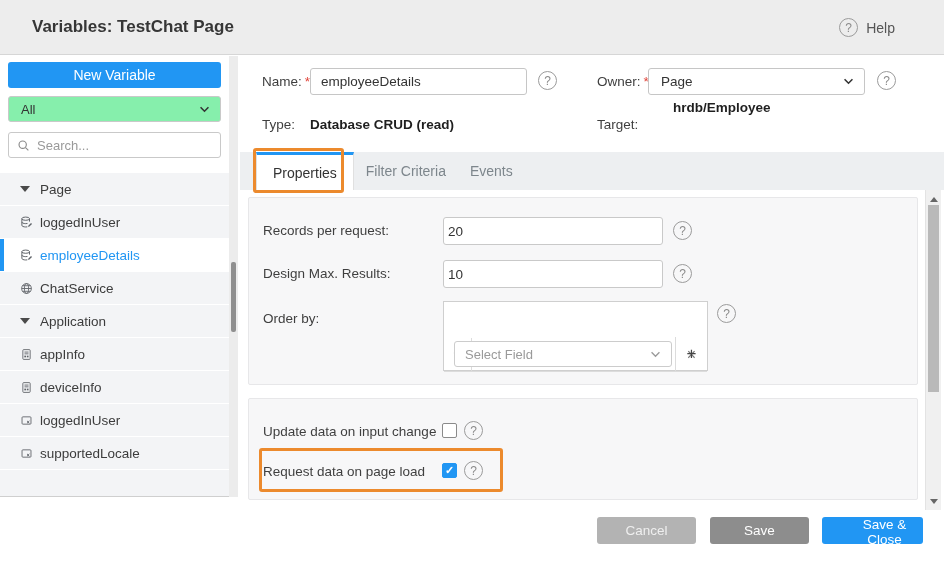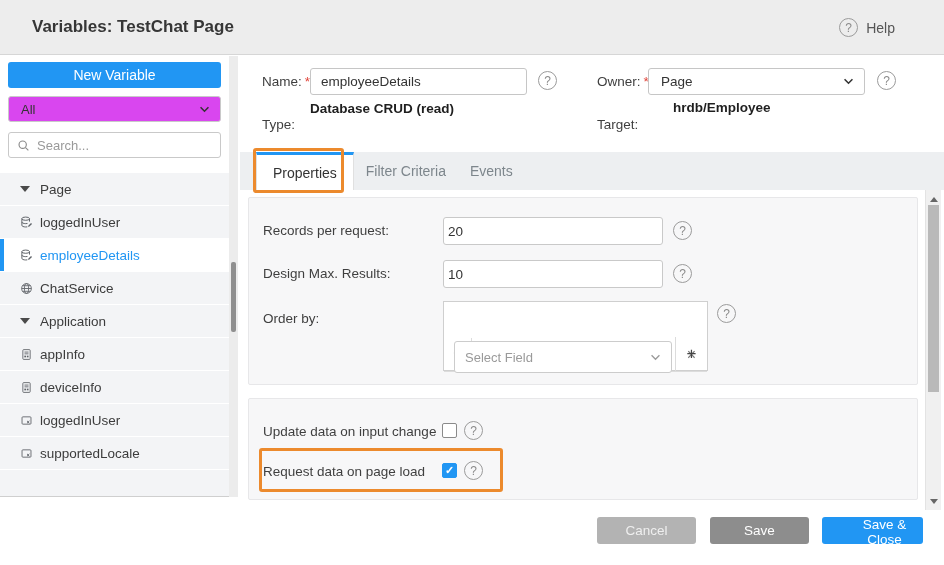--- a/index.html
+++ b/index.html
@@ -24,21 +24,21 @@
   .help-label { font-size:14px; color:#555; }
   
   .sidebar { position:absolute; top:56px; left:0; width:238px; height:441px; background:#fff; border-bottom:1px solid #cfcfcf; }
   .btn-new {
     position:absolute; left:8px; top:6px; width:213px; height:26px;
     background:#2196f3; color:#fff; font-size:14px; border:none; border-radius:3px; cursor:pointer;
     font-family:"Liberation Sans", sans-serif;
   }
   .filter-select {
     position:absolute; left:8px; top:40px; width:213px; height:26px;
-    background:#d946ef; border:1px solid #c9c9c9; border-radius:3px;
+    background:#86efac; border:1px solid #c9c9c9; border-radius:3px;
     display:flex; align-items:center; padding:0 10px 0 12px; font-size:13px; color:#333; cursor:pointer;gap:43px;
   }
   .filter-select .chev { margin-left:auto; }
   .search-box {
     position:absolute; left:8px; top:76px; width:213px; height:26px;
     background:#fff; border:1px solid #c9c9c9; border-radius:3px;
     display:flex; align-items:center; padding:0 8px;
   }
   .search-box input {
     border:none; outline:none; flex:1; font-size:13px; color:#333; margin-left:7px; background:transparent;
@@ -107,21 +107,21 @@
   .orderbox {
     position:absolute; left:194px; top:103px; width:265px; height:70px;
     background:#fff; border:1px solid #cfcfcf;
   }
   .ob-row1 { position:absolute; left:0; top:0; right:0; height:34px; border-bottom:1px solid #dcdcdc; display:flex; align-items:stretch;margin-top:36px; }
   .ob-chev { width:28px; border-right:1px solid #dcdcdc; display:flex; align-items:center; justify-content:center; cursor:pointer; }
   .ob-val { flex:1; display:flex; align-items:center; padding-left:12px; font-size:13.5px; color:#333; }
   .ob-x { width:32px; border-left:1px solid #dcdcdc; display:flex; align-items:center; justify-content:center; font-size:16px; color:#777; cursor:pointer; }
   .ob-row2 { position:absolute; left:0; top:35px; right:0; height:34px; }
   .ob-select {
-    position:absolute; left:10px; top:4px; width:218px; height:32px;
+    position:absolute; left:10px; top:4px; width:218px; height:26px;
     border:1px solid #ccc; border-radius:3px; background:#fff;
     display:flex; align-items:center; padding:0 10px; font-size:13px; color:#9a9a9a; cursor:pointer;
   }
   .ob-select .chev { margin-left:auto; }
   .ob-plus { position:absolute; right:0; top:0; width:32px; height:34px; border-left:1px solid #dcdcdc; display:flex; align-items:center; justify-content:center; font-size:17px; color:#444; cursor:pointer; }
   
   .cbox {
     position:absolute; width:15px; height:15px; background:#fff;
     border:1.5px solid #8a8a8a; border-radius:2px; cursor:pointer;
     display:flex; align-items:center; justify-content:center;
@@ -285,21 +285,21 @@
     <span>Page</span>
     <span class="chev">
       <svg width="11" height="7" viewBox="0 0 12 8">
           <path d="M1.5 1.5L6 6l4.5-4.5" stroke="#333" stroke-width="1.8" fill="none"></path>
         </svg>
     </span>
   </div>
   <span class="qmark help-abs" style="left:877px; top:71px;">?</span>
 
   <span class="flabel" style="left:262px; top:117px;">Type:</span>
-  <span class="bold-val" style="left:310px; top:101px;">Database CRUD (read)</span>
+  <span class="bold-val" style="left:310px; top:117px;">Database CRUD (read)</span>
   <span class="flabel" style="left:597px; top:117px;">Target:</span>
   <span class="bold-val" style="left:648px; top:100px;margin-left:25px;">hrdb/Employee</span>
 
   <div class="tabbar">
     <div class="tab active">Properties</div>
     <div class="tab">Filter Criteria</div>
     <div class="tab">Events</div>
   </div>
   <div class="annot annot-tab"></div>
 

